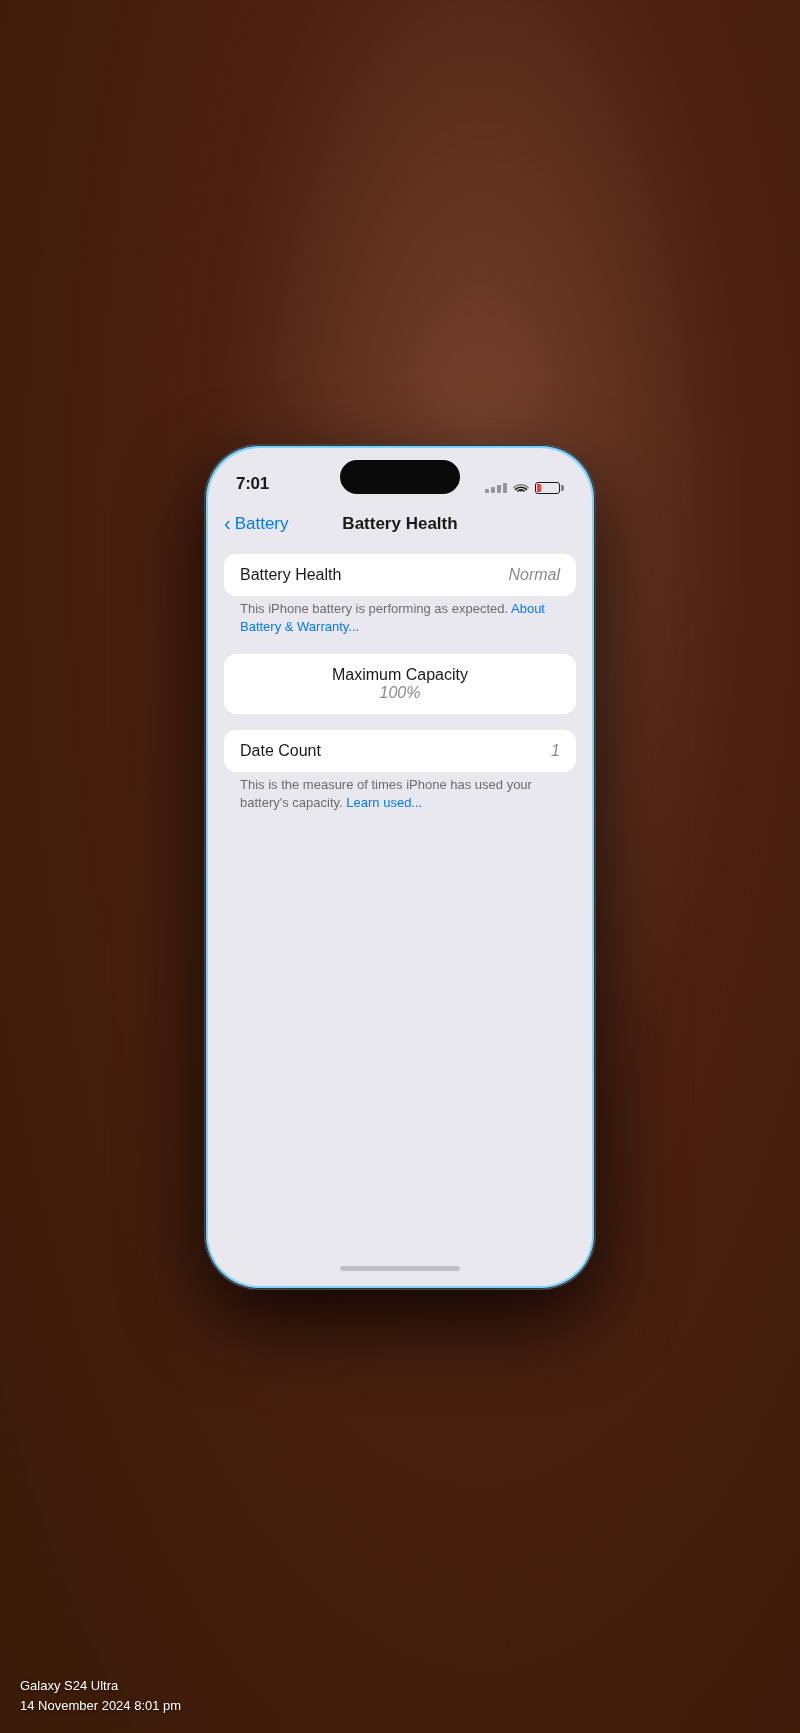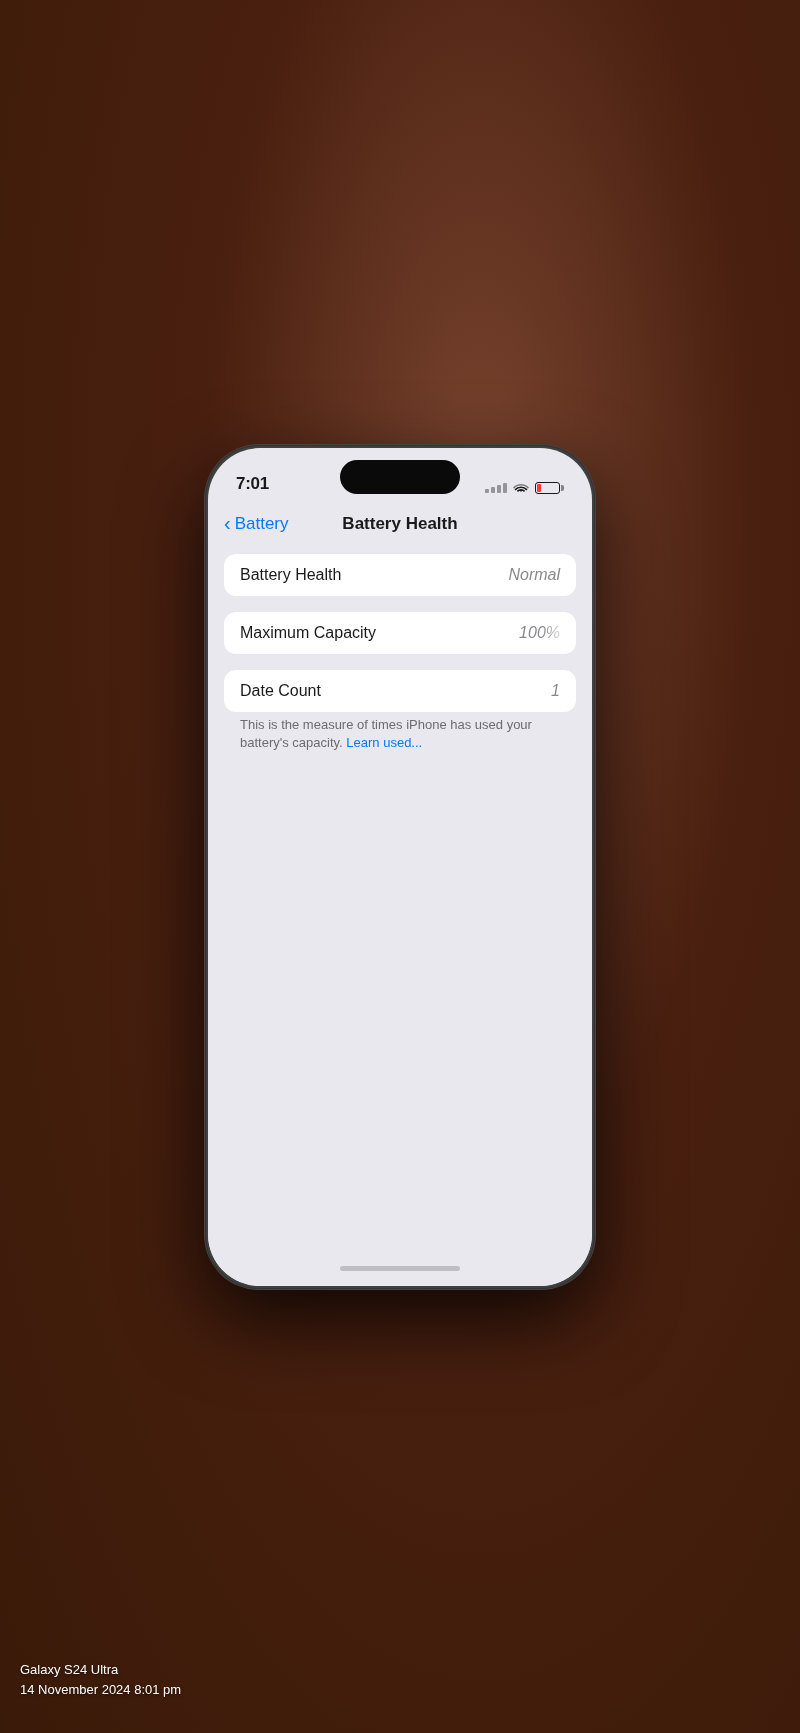--- a/index.html
+++ b/index.html
@@ -21,21 +21,21 @@
       position: absolute;
       inset: 0;
       background: radial-gradient(ellipse at 60% 30%, #7a4530 0%, #4a2010 40%, #3a1a08 100%);
     }
 
     .phone-wrapper {
       position: relative;
       z-index: 1;
       width: 390px;
       height: 844px;
-      background: #404040;
+      background: #7dd3fc;
       border-radius: 54px;
       padding: 3px;
       box-shadow:
         0 0 0 1px #444,
         0 30px 80px rgba(0,0,0,0.8),
         inset 0 0 0 1px #333;
     }
 
     .phone-inner {
       width: 100%;
@@ -237,21 +237,21 @@
       width: 120px;
       height: 5px;
       background: #1a1a1a;
       border-radius: 3px;
       opacity: 0.2;
     }
 
     
     .watermark {
       position: absolute;
-      bottom: 34px;
+      bottom: 18px;
       left: 20px;
       z-index: 10;
       color: white;
       font-size: 13px;
       font-weight: 500;
       text-shadow: 0 1px 3px rgba(0,0,0,0.5);
       line-height: 1.5;
     }
 
     
@@ -262,20 +262,21 @@
       transform: translateY(-50%);
       width: 50px;
       height: 50px;
       background: radial-gradient(circle, rgba(255,255,255,0.9) 0%, rgba(255,255,255,0) 70%);
       pointer-events: none;
     }
 
     .relative-row {
       position: relative;
       overflow: hidden;
+      flex-direction: column;
     }
   </style>
 </head>
 <body>
 
 <div class="phone-wrapper">
   <div class="phone-inner">
 
     <div class="dynamic-island"></div>
 
@@ -315,20 +316,24 @@
     </div>
 
     <div class="content">
 
       <div class="card">
         <div class="card-row">
           <span class="row-label">Battery Health</span>
           <span class="row-value">Normal</span>
         </div>
       </div>
+      <p class="description-text">
+        <span>This iPhone battery is performing as expected.</span>
+        <a class="description-link">About Battery &amp; Warranty...</a>
+      </p>
 
       <div class="section-gap"></div>
 
       <div class="card">
         <div class="card-row relative-row">
           <span class="row-label">Maximum Capacity</span>
           <span class="row-value">100%</span>
           <div class="glare"></div>
         </div>
       </div>

